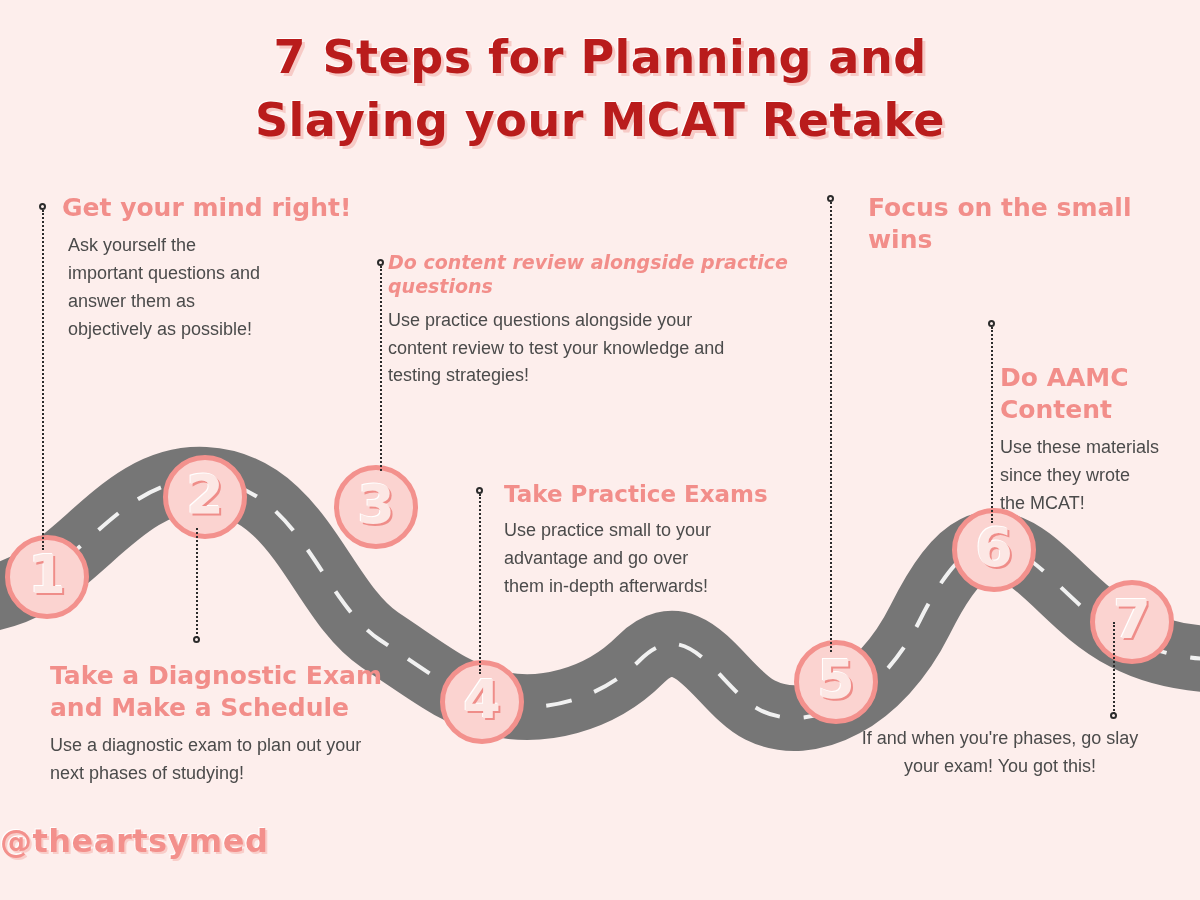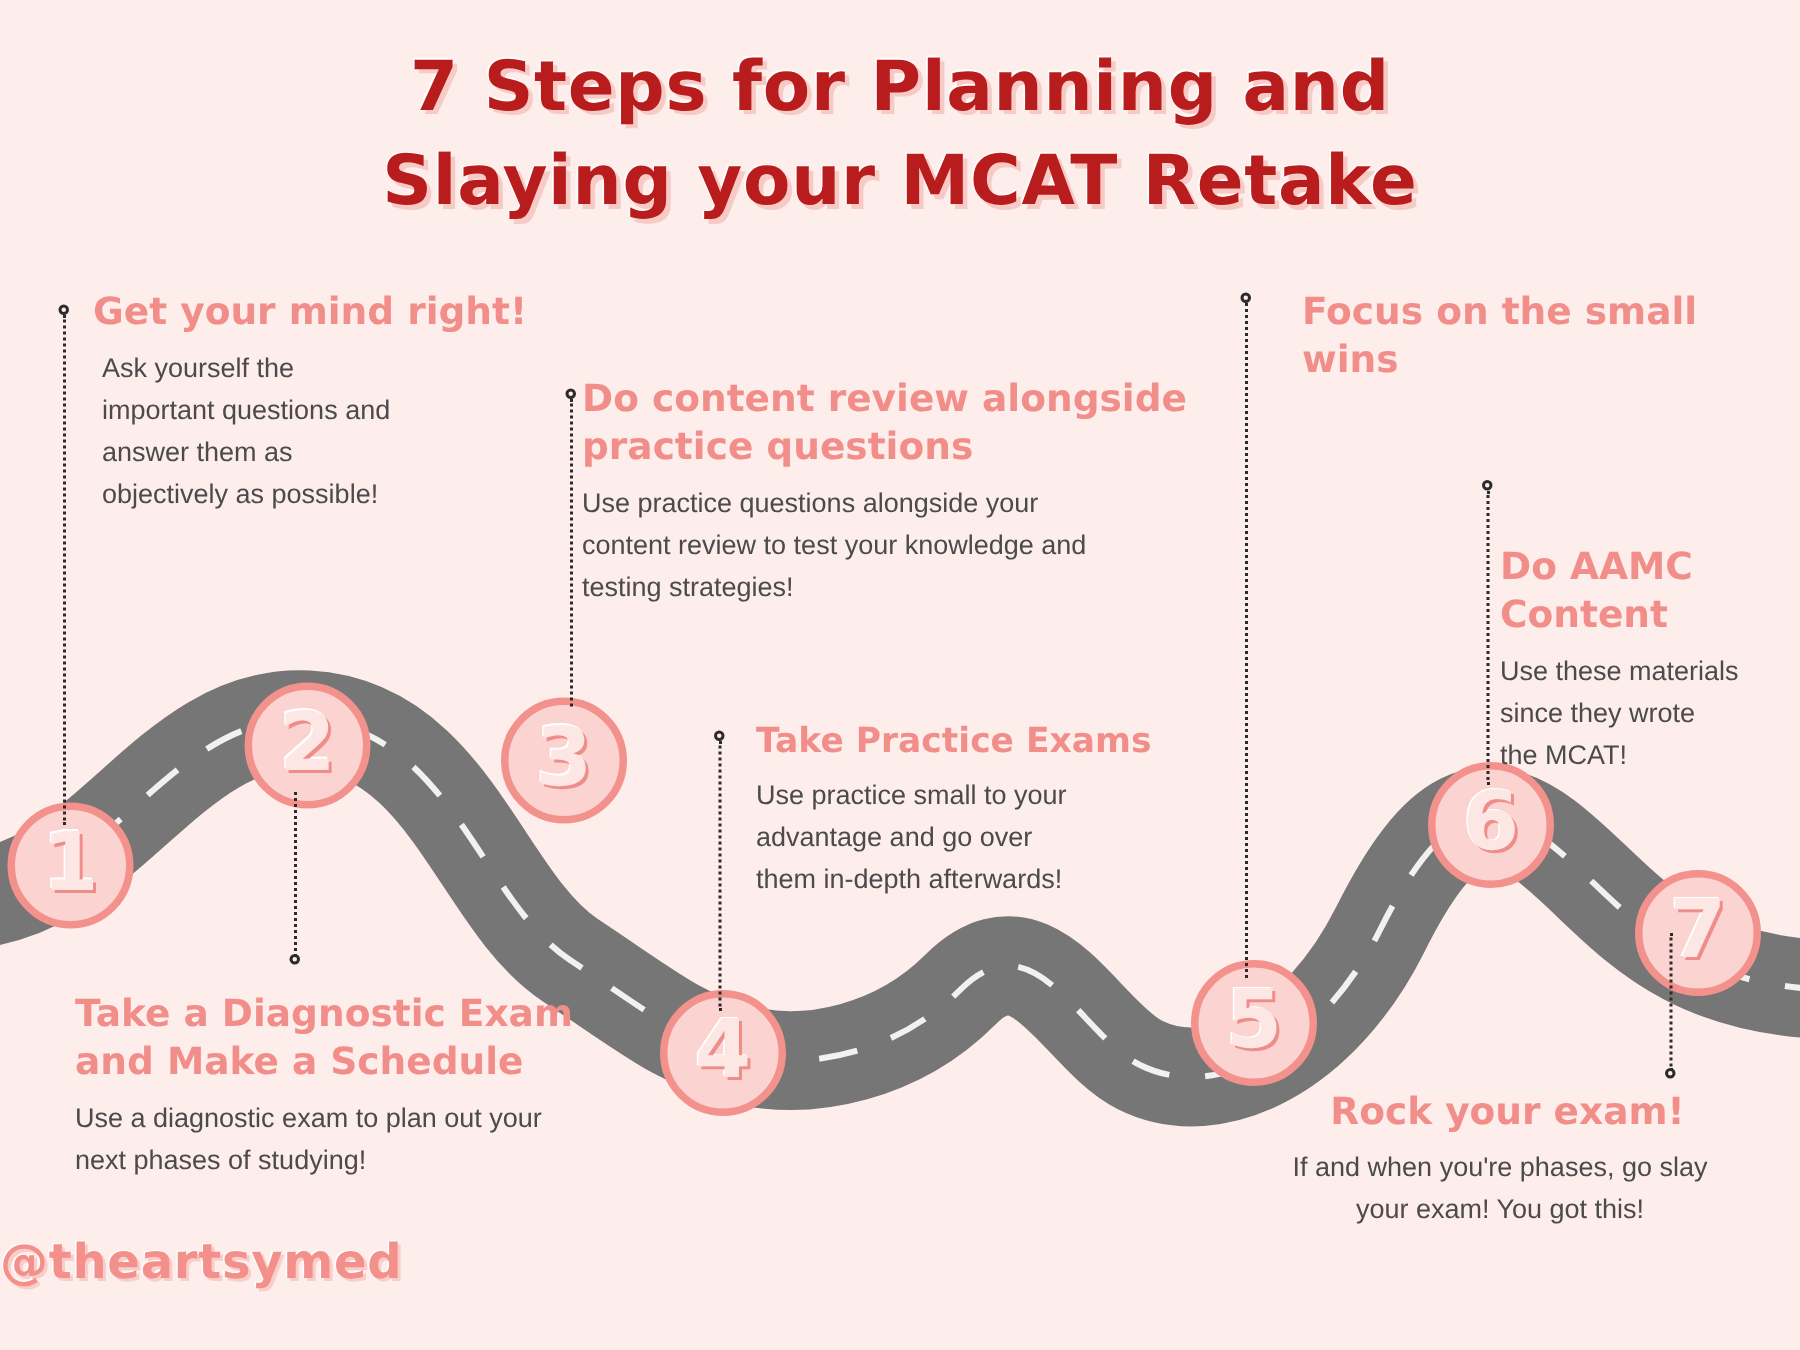--- a/index.html
+++ b/index.html
@@ -179,38 +179,37 @@
     <p class="head" style="font-size:25px;">Get your mind right!</p>
     <p class="body" style="width:205px; padding-left:6px;">Ask yourself the important questions and answer them as objectively as possible!</p>
   </div>
 
   <div class="callout" style="left:50px; top:660px; width:350px;">
     <p class="head" style="font-size:25px;">Take a Diagnostic Exam and Make a Schedule</p>
     <p class="body" style="width:312px;">Use a diagnostic exam to plan out your next phases of studying!</p>
   </div>
 
   <div class="callout" style="left:388px; top:250px; width:410px;">
-    <p class="head" style="font-size:25px;">Do content review alongside practice questions</p>
+    <p class="head" style="font-size:19px;font-style:italic;">Do content review alongside practice questions</p>
     <p class="body" style="width:340px;">Use practice questions alongside your content review to test your knowledge and testing strategies!</p>
   </div>
 
   <div class="callout" style="left:504px; top:480px; width:300px;">
     <p class="head">Take Practice Exams</p>
     <p class="body" style="width:215px;">Use practice small to your advantage and go over them in-depth afterwards!</p>
   </div>
 
   <div class="callout" style="left:848px; top:192px; width:340px;">
     <p class="head" style="font-size:25px;margin-left:20px;">Focus on the small wins</p>
   </div>
 
   <div class="callout" style="left:1000px; top:318px; width:185px;margin-top:44px;">
     <p class="head" style="font-size:25px;">Do AAMC Content</p>
     <p class="body" style="width:160px;">Use these materials since they wrote the MCAT!</p>
   </div>
 
   <div class="callout" style="left:855px; top:725px; width:300px; text-align:center;">
-    <p class="head" style="font-size:25px;">Rock your exam!</p>
     <p class="body" style="width:290px;">If and when you're phases, go slay your exam! You got this!</p>
   </div>
 
   <div id="handle">@theartsymed</div>
 
 </div>
 
 </body></html>

